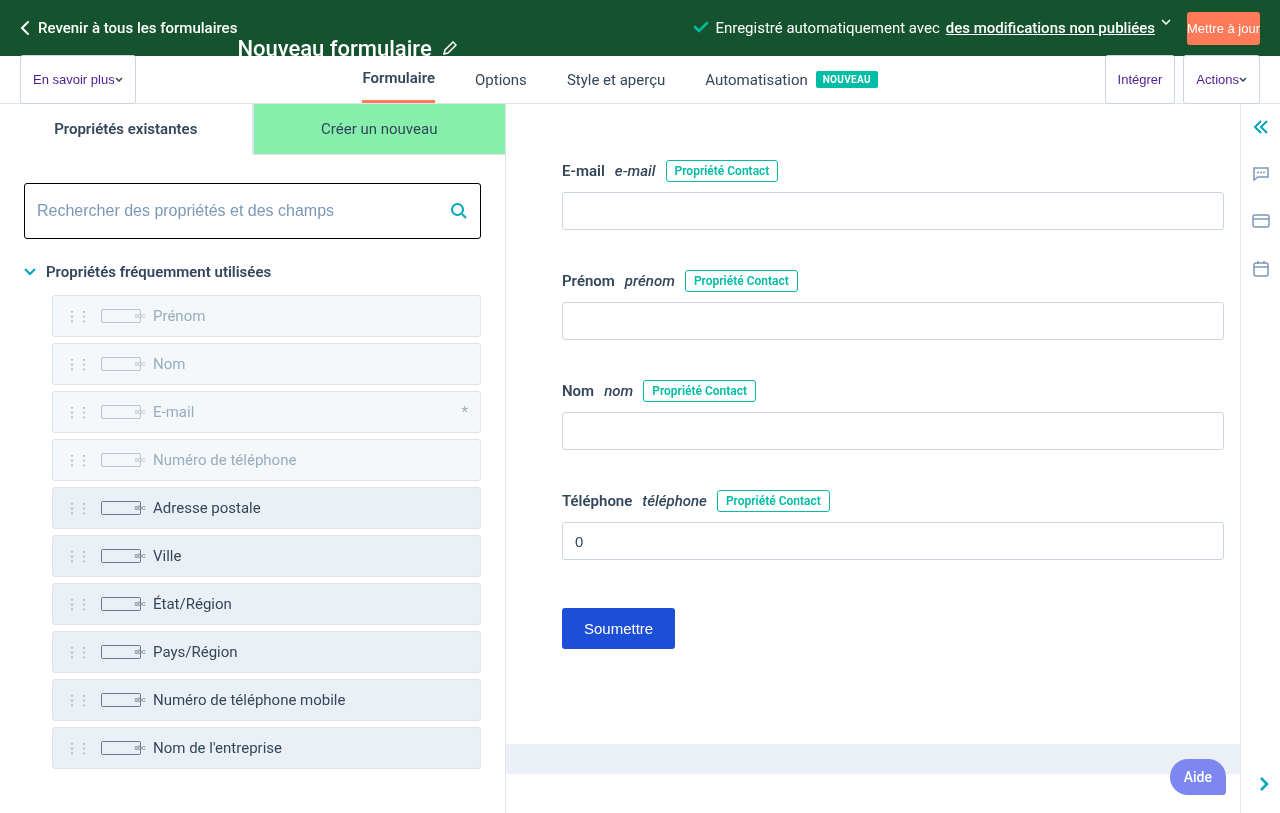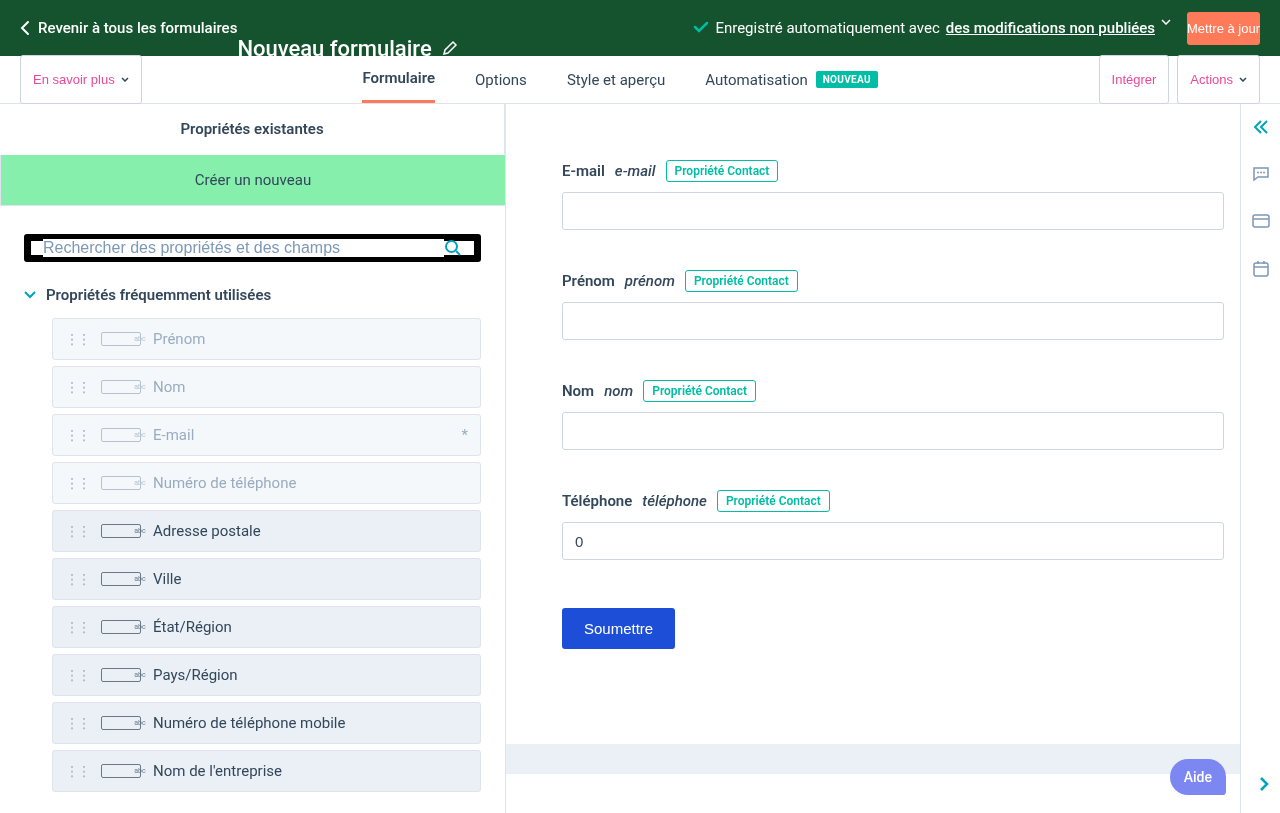--- a/index.html
+++ b/index.html
@@ -6,35 +6,35 @@
 body { font-family: -apple-system, BlinkMacSystemFont, "Segoe UI", Roboto, Helvetica, Arial, sans-serif; background: #fff; color: #33475b; width: 1280px; height: 813px; overflow: hidden; position: relative; }
 .topbar { background: #14532d; height: 56px; display: flex; align-items: center; padding: 0 20px; color: #fff; }
 .back-link { display: flex; align-items: center; cursor: pointer; font-size: 15px; font-weight: 500; }
 .back-link svg { margin-right: 8px; }
 .title-wrap { flex: 1; display: flex; align-items: center; gap: 10px; margin-top: 40px; }
 .title { font-size: 22px; font-weight: 500; color: #fff; }
 .save-status { display: flex; align-items: flex-start; font-size: 15px; gap: 6px; }
 .save-status .unpub { text-decoration: underline; font-weight: 500; }
 .btn { border: none; border-radius: 3px; padding: 9px 0; font-size: 13px; font-weight: 500; cursor: pointer; }
 .btn-orange { background: #ff7a59; color: #fff; margin-left: 16px; }
-.btn-outline { background: #fff; border: 1px solid #cbd6e2; color: #ec4899; padding: 16px 12px; display: inline-flex; align-items: center; gap: 6px; font-size: 13px; }
+.btn-outline { background: #fff; border: 1px solid #cbd6e2; color: #4c1d95; padding: 16px 12px; display: inline-flex; align-items: center; font-size: 13px; }
 .toolbar { height: 48px; display: flex; align-items: center; border-bottom: 1px solid #dfe3eb; padding: 0 20px; }
 .nav { flex: 1; display: flex; justify-content: center; gap: 40px; }
 .nav-item { padding: 13px 0; font-size: 15px; color: #33475b; cursor: pointer; display: flex; align-items: center; gap: 8px; }
 .nav-item.active { color: #33475b; font-weight: 600; border-bottom: 3px solid #ff7a59; }
 .badge-new { background: #00bda5; color: #fff; font-size: 10px; font-weight: 700; padding: 3px 7px; border-radius: 2px; letter-spacing: 0.3px; }
 .right-buttons { display: flex; gap: 8px; }
 .main { display: flex; height: calc(813px - 56px - 48px); }
 .sidebar { width: 506px; border-right: 1px solid #dfe3eb; display: flex; flex-direction: column; overflow: hidden; }
-.side-tabs { display: flex; flex-direction: column; }
+.side-tabs { display: flex; }
 .side-tab { flex: 1; text-align: center; padding: 16px 0; font-size: 15px; border: 1px solid #dfe3eb; cursor: pointer; background: #86efac; color: #33475b; border-bottom: 1px solid #dfe3eb; }
 .side-tab.active { background: #fff; font-weight: 600; border-top: none; border-left: none; border-bottom-color: transparent; }
 .side-tab:not(.active) { border-top: none; border-right: none; }
 .search-wrap { padding: 28px 24px 24px; }
-.search-box { display: flex; align-items: center; border: 7px solid #000000; border-radius: 3px; padding: 0 12px; height: 28px; }
+.search-box { display: flex; align-items: center; border: 1px solid #000000; border-radius: 3px; padding: 0 12px; height: 56px; }
 .search-box input { border: none; outline: none; flex: 1; font-size: 16px; color: #33475b; }
 .search-box input::placeholder { color: #7c98b6; }
 .section-header { display: flex; align-items: center; gap: 10px; padding: 0 24px 14px; font-weight: 600; font-size: 15px; color: #33475b; }
 .caret-icon { color: #00a4bd; }
 .prop-list { padding: 0 24px 0 52px; overflow-y: auto; }
 .prop-item { display: flex; align-items: center; gap: 12px; border: 1px solid #dfe3eb; border-radius: 3px; padding: 0 12px; height: 42px; margin-bottom: 6px; background: #f5f8fa; font-size: 15px; cursor: grab; }
 .prop-item.disabled { background: #f5f8fa; color: #99acc2; }
 .prop-item:not(.disabled) { background: #eaf0f6; color: #33475b; }
 .drag-handle { color: #99acc2; font-size: 14px; letter-spacing: -2px; }
 .type-icon { width: 22px; height: 14px; border: 1.5px solid currentColor; border-radius: 2px; display: flex; align-items: center; justify-content: center; font-size: 7px; opacity: 0.7; padding-left: 38px; }

